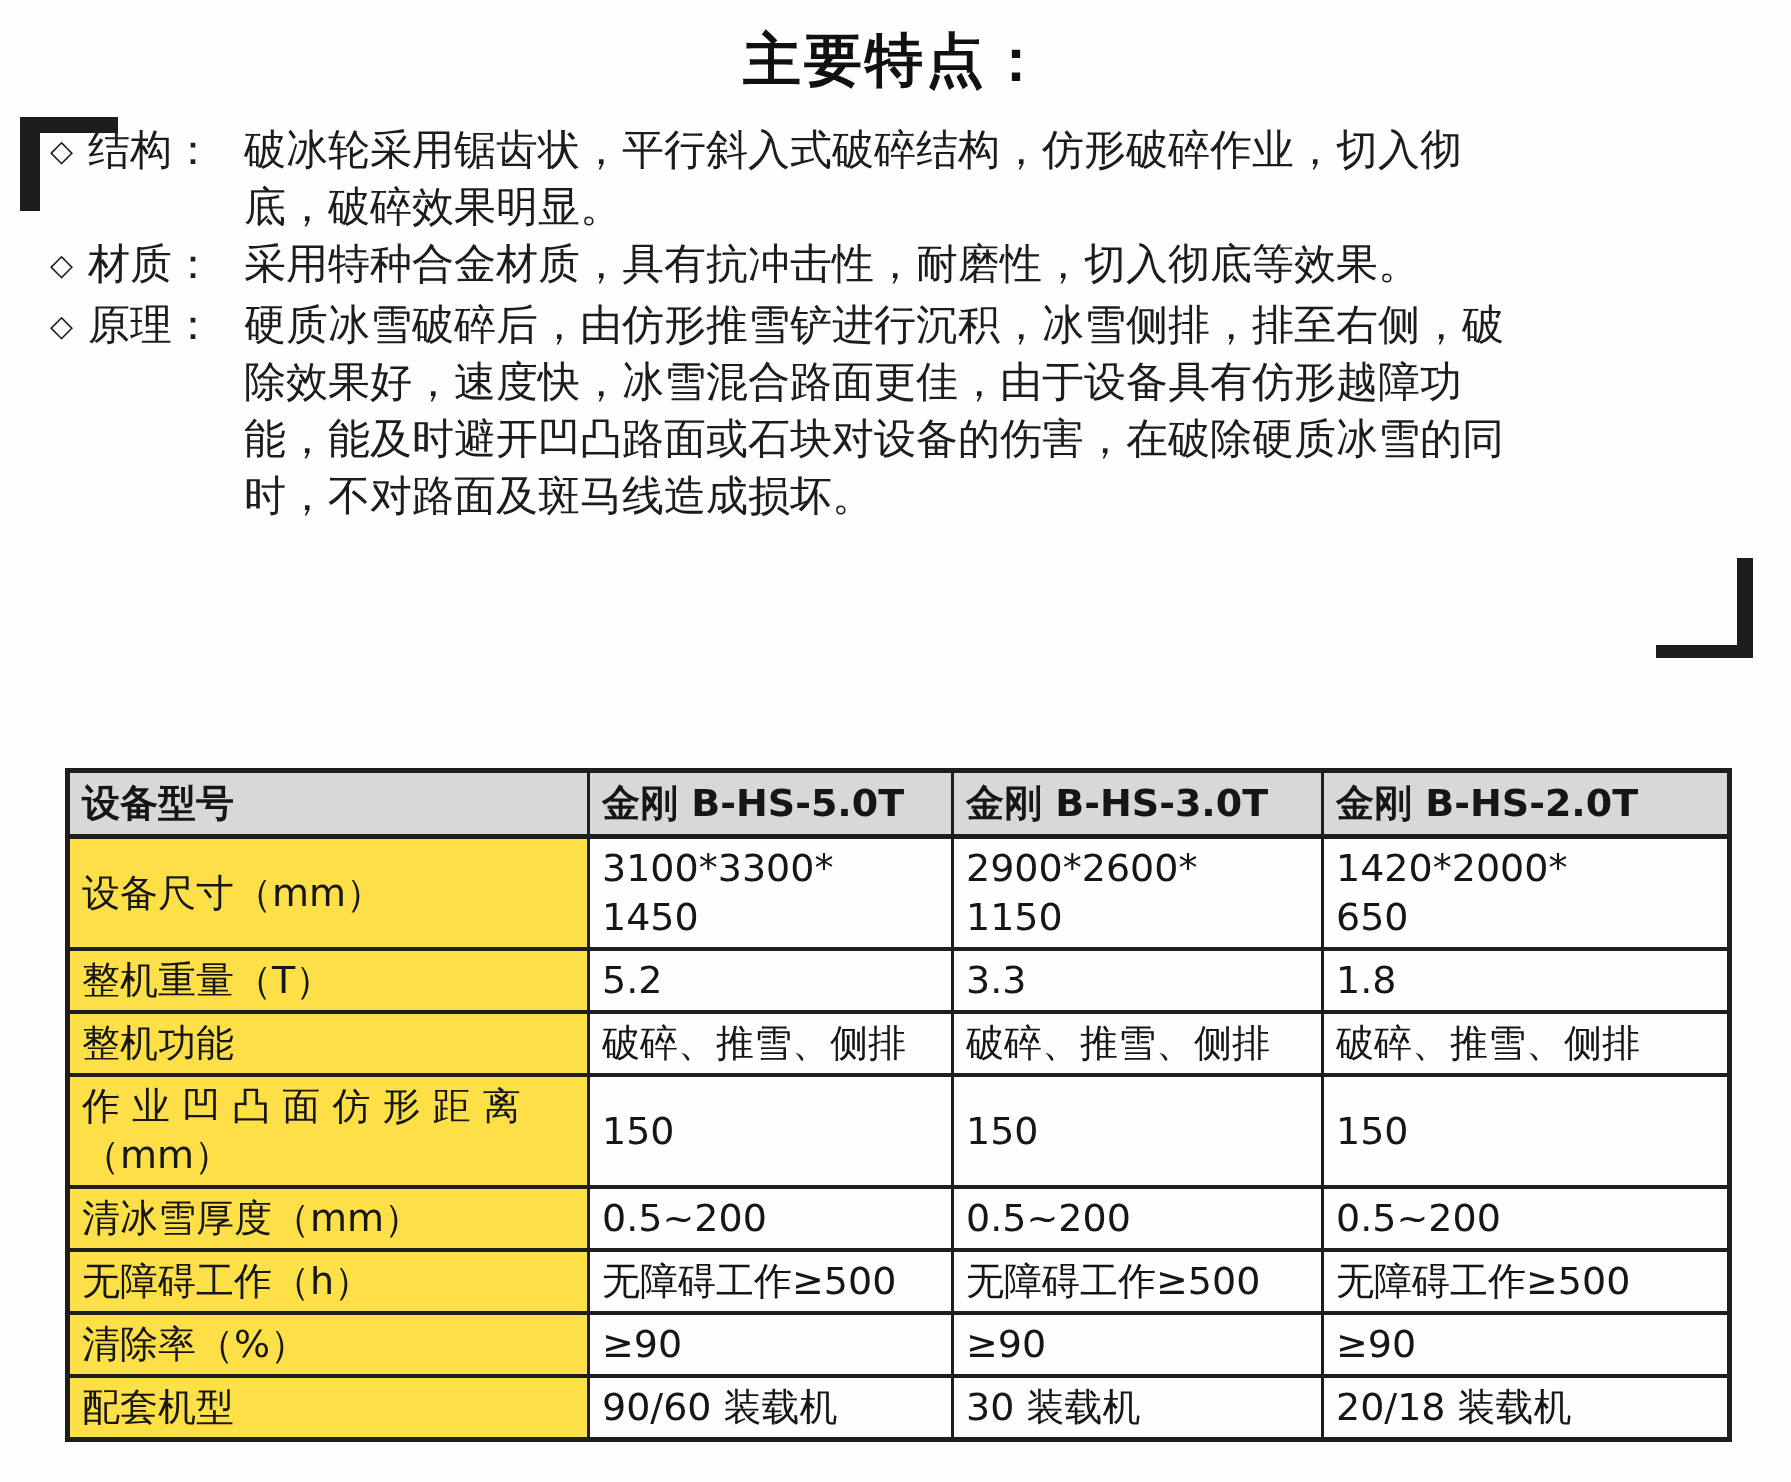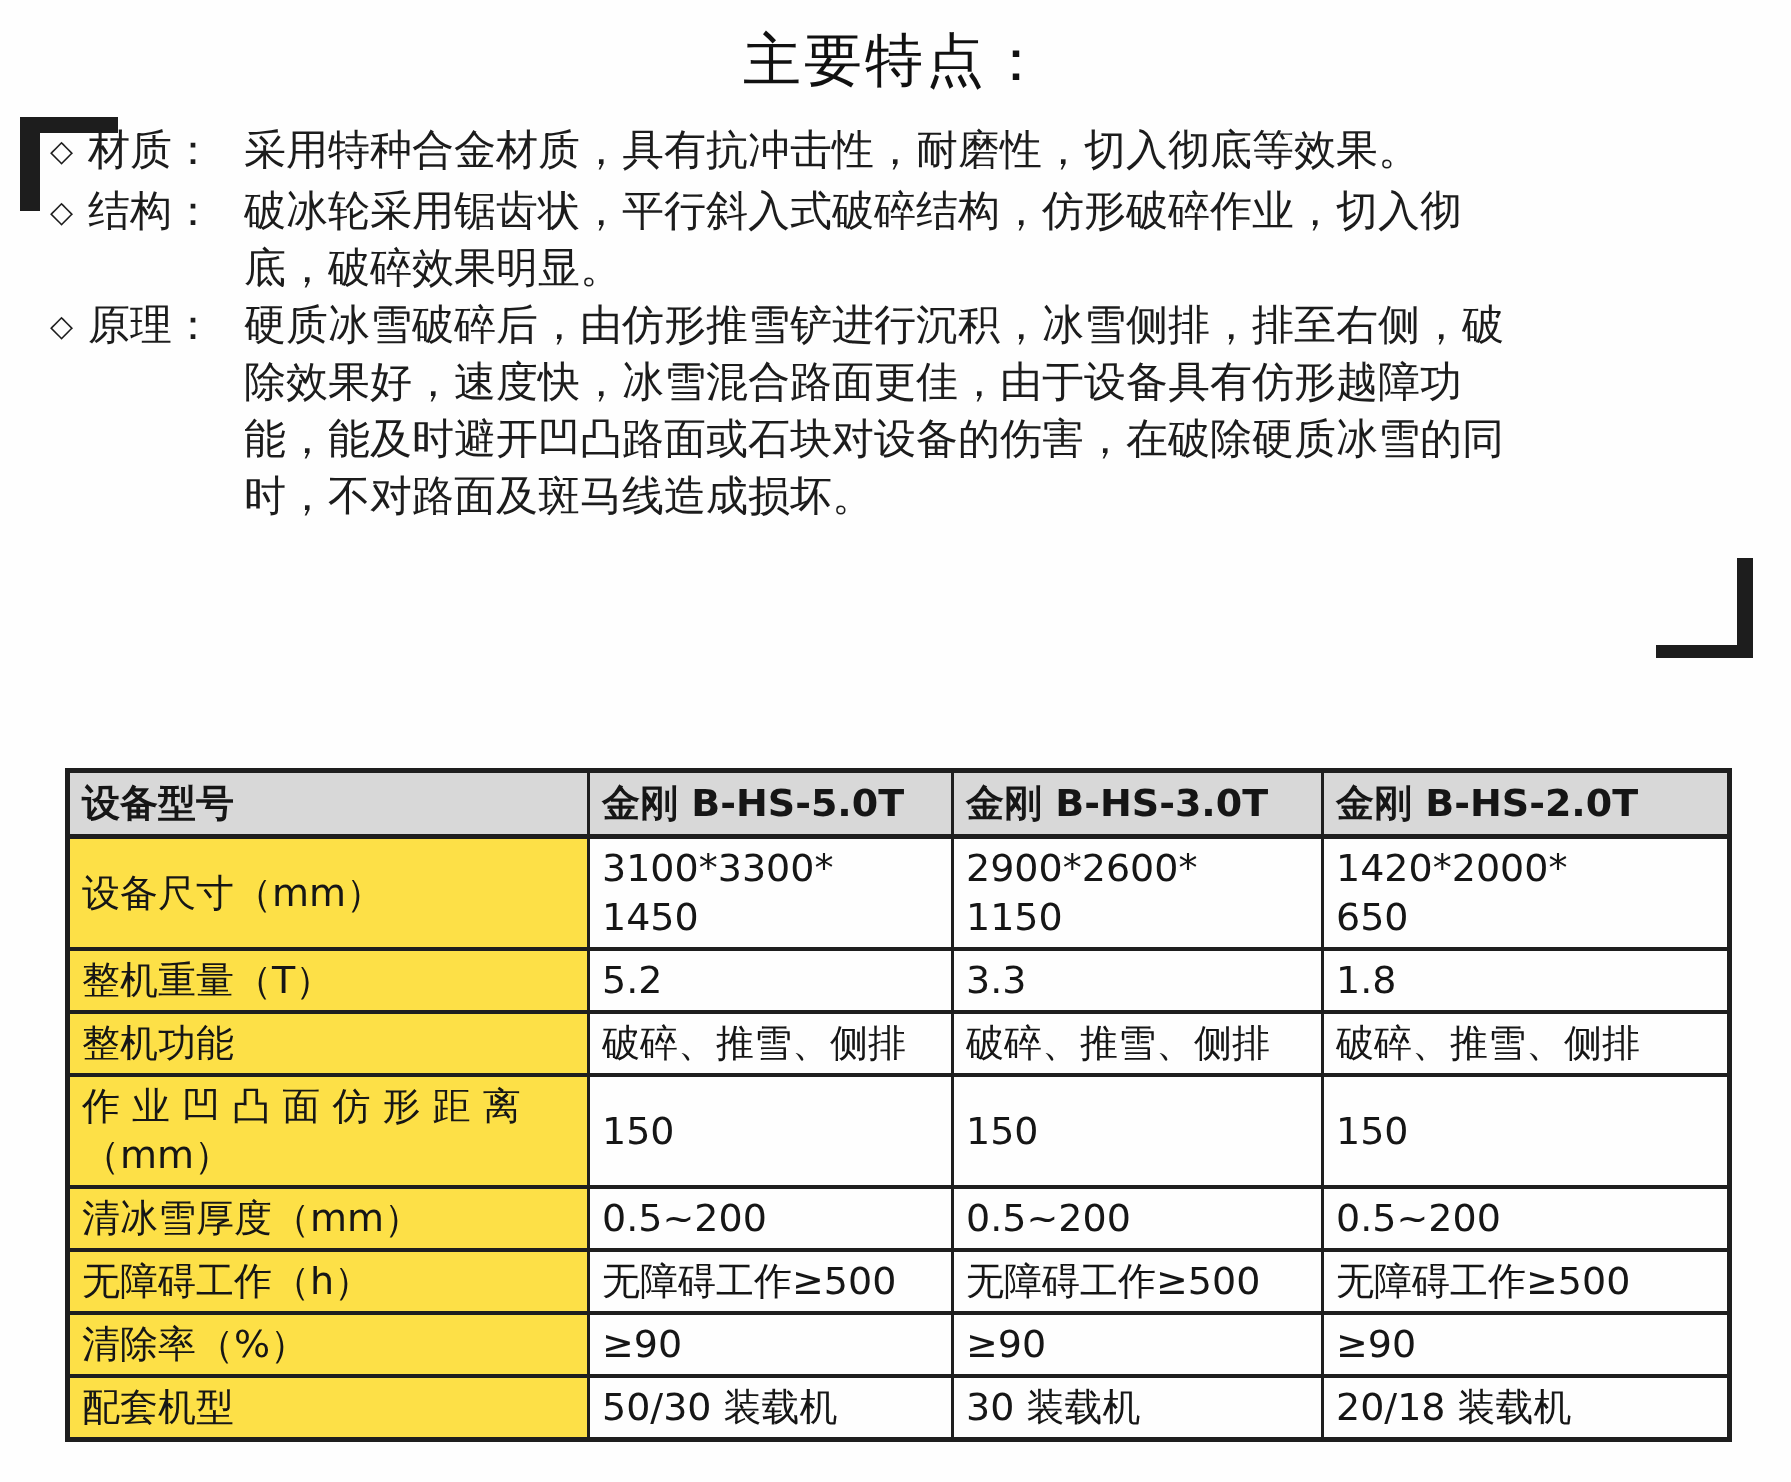--- a/index.html
+++ b/index.html
@@ -14,21 +14,21 @@
     overflow: hidden;
   }
 
   
   .title {
     position: absolute;
     top: 22px; left: 0;
     width: 100%;
     text-align: center;
     font-size: 58px;
-    font-weight: 400;
+    font-weight: 700;
     letter-spacing: 3px;
     color: #111;
   }
 
   
   .corner { position: absolute; }
   .corner .bar { position: absolute; background: #1d1d1d; }
   .corner-tl { left: 20px; top: 117px; width: 98px; height: 94px; }
   .corner-tl .h { left: 0; top: 0; width: 98px; height: 16px; }
   .corner-tl .v { left: 0; top: 0; width: 20px; height: 94px; }
@@ -105,27 +105,27 @@
     <i class="bar h"></i>
       <i class="bar v"></i>
   </div>
   <div class="corner corner-br">
     <i class="bar h"></i>
       <i class="bar v"></i>
   </div>
 
   <div class="features" id="features">
       <div class="feature">
-        <span class="fhead"><span class="marker">◇</span><span>材质</span><span>：</span></span>
-        <div class="ftext">采用特种合金材质，具有抗冲击性，耐磨性，切入彻底等效果。</div>
-      </div>
-      <div class="feature">
         <span class="fhead"><span class="marker">◇</span><span>结构</span><span>：</span></span>
         <div class="ftext">破冰轮采用锯齿状，平行斜入式破碎结构，仿形破碎作业，切入彻
 底，破碎效果明显。</div>
+      </div>
+      <div class="feature">
+        <span class="fhead"><span class="marker">◇</span><span>材质</span><span>：</span></span>
+        <div class="ftext">采用特种合金材质，具有抗冲击性，耐磨性，切入彻底等效果。</div>
       </div>
       <div class="feature">
         <span class="fhead"><span class="marker">◇</span><span>原理</span><span>：</span></span>
         <div class="ftext">硬质冰雪破碎后，由仿形推雪铲进行沉积，冰雪侧排，排至右侧，破
 除效果好，速度快，冰雪混合路面更佳，由于设备具有仿形越障功
 能，能及时避开凹凸路面或石块对设备的伤害，在破除硬质冰雪的同
 时，不对路面及斑马线造成损坏。</div>
       </div>
     </div>
 
@@ -186,20 +186,20 @@
           <td>无障碍工作≥500</td>
         </tr>
         <tr>
           <th class="rlabel">清除率（%）</th>
           <td>≥90</td>
           <td>≥90</td>
           <td>≥90</td>
         </tr>
         <tr>
           <th class="rlabel">配套机型</th>
-          <td>50/30 装载机</td>
+          <td>90/60 装载机</td>
           <td>30 装载机</td>
           <td>20/18 装载机</td>
         </tr>
       </tbody>
     </table>
 
 </div>
 
 </body></html>

